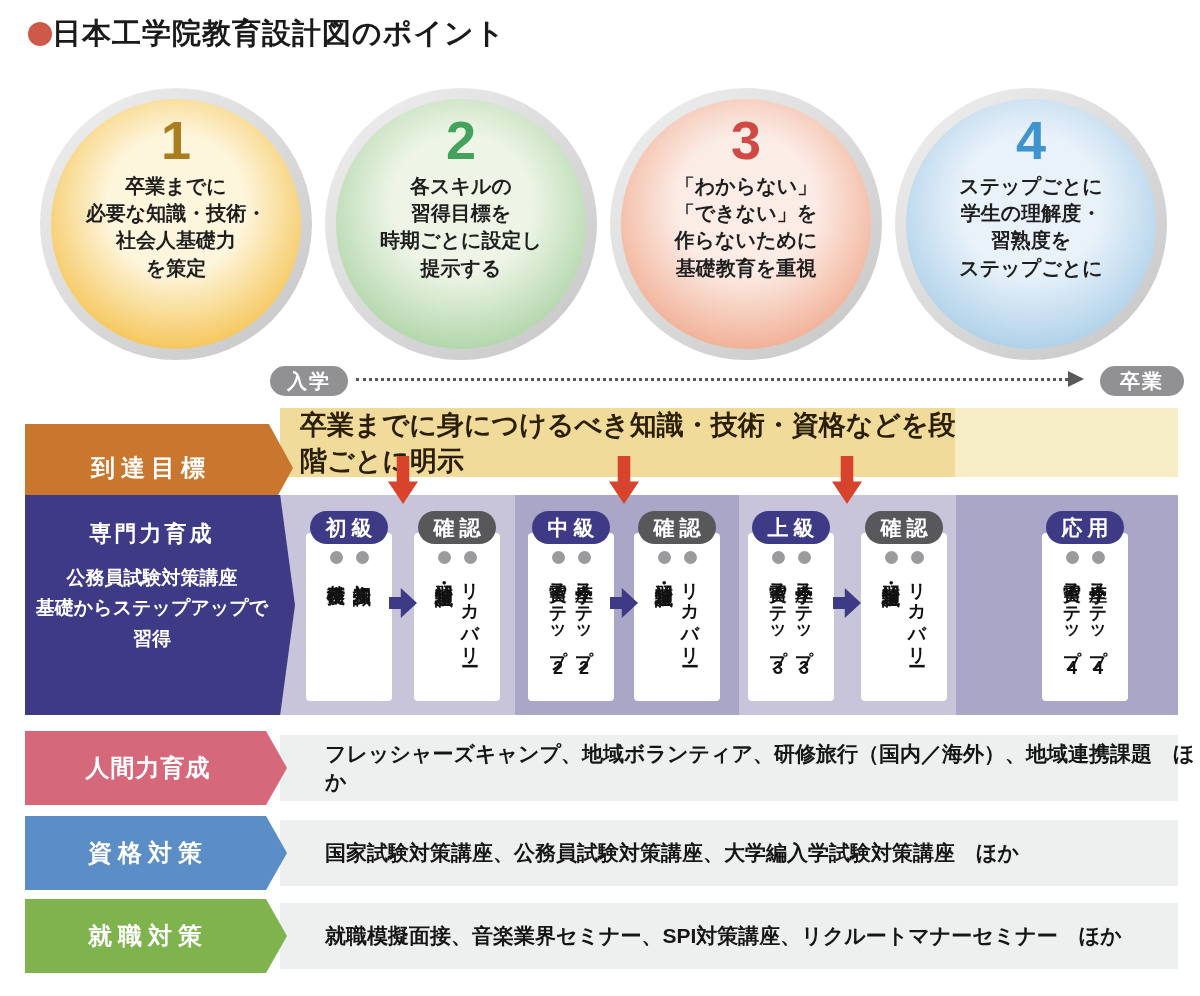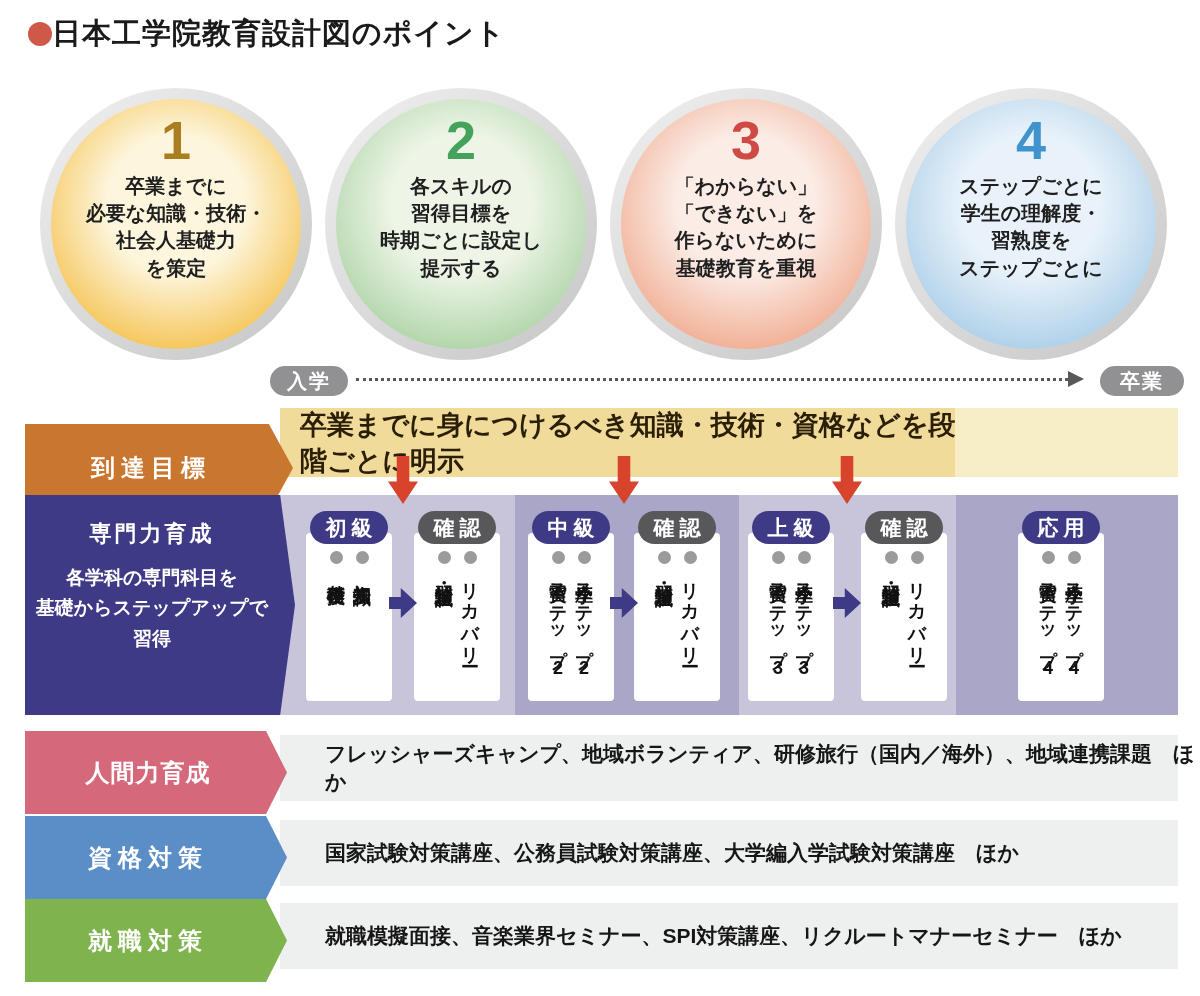--- a/index.html
+++ b/index.html
@@ -63,21 +63,21 @@
   .cols{position:absolute;top:18px;left:0;right:0;display:flex;flex-direction:row-reverse;justify-content:center;gap:8px;}
   .vcol{display:flex;flex-direction:column;align-items:center;}
   .vdot{width:13px;height:13px;border-radius:50%;background:#9b9b9d;margin-bottom:6px;}
   .vtxt{writing-mode:vertical-rl;text-orientation:upright;font-size:18px;font-weight:bold;color:#121212;
         letter-spacing:1px;line-height:1;}
   .step-arrow{position:absolute;top:588px;width:28px;height:30px;background:#3e3a85;z-index:2;
               clip-path:polygon(0 30%,42% 30%,42% 0,100% 50%,42% 100%,42% 70%,0 70%);}
 
   
   .row-bg{position:absolute;left:280px;width:898px;height:66px;background:#eef0ef;}
-  .row-label{width:262px;height:83px;font-size:24px;clip-path:polygon(0 0,92% 0,100% 50%,92% 100%,0 100%);}
+  .row-label{width:262px;height:74px;font-size:24px;clip-path:polygon(0 0,92% 0,100% 50%,92% 100%,0 100%);}
   .row-label.r1{background:#d5697b;letter-spacing:1px;}
   .row-label.r2{background:#5b8ec6;letter-spacing:6px;}
   .row-label.r3{background:#7eb34e;letter-spacing:6px;}
   .row-text{position:absolute;left:325px;height:66px;display:flex;align-items:center;
             font-size:21px;font-weight:bold;color:#161616;}
 </style>
 </head>
 <body>
 
 <div class="page">
@@ -148,21 +148,21 @@
   <div class="red-arrow" style="left:832px;"></div>
 
   <div class="seg light" style="left:280px;width:235px;"></div>
   <div class="seg dark" style="left:515px;width:224px;"></div>
   <div class="seg light" style="left:739px;width:217px;"></div>
   <div class="seg dark" style="left:956px;width:222px;"></div>
 
   <div class="label-arrow spec-label">
     <div class="big">専門力育成</div>
     <div class="sub">
-      <div>各学科の専門科目を</div>
+      <div>公務員試験対策講座</div>
       <div>基礎からステップアップで</div>
       <div>習得</div>
     </div>
   </div>
 
   <div class="card" style="left:306px;">
     <div class="pill level">
         <span>初級</span>
       </div>
     <div class="cols">
@@ -244,21 +244,21 @@
       <div class="vcol">
           <span class="vdot"></span>
           <span class="vtxt">リカバリー</span>
         </div>
       <div class="vcol">
           <span class="vdot"></span>
           <span class="vtxt">補習・追試験</span>
         </div>
     </div>
   </div>
-  <div class="card" style="left:1018px;text-decoration:underline;">
+  <div class="card" style="left:1042px;text-decoration:underline;">
     <div class="pill level">
         <span>応用</span>
       </div>
     <div class="cols">
       <div class="vcol">
           <span class="vdot"></span>
           <span class="vtxt">座学ステップ4</span>
         </div>
       <div class="vcol">
           <span class="vdot"></span>

